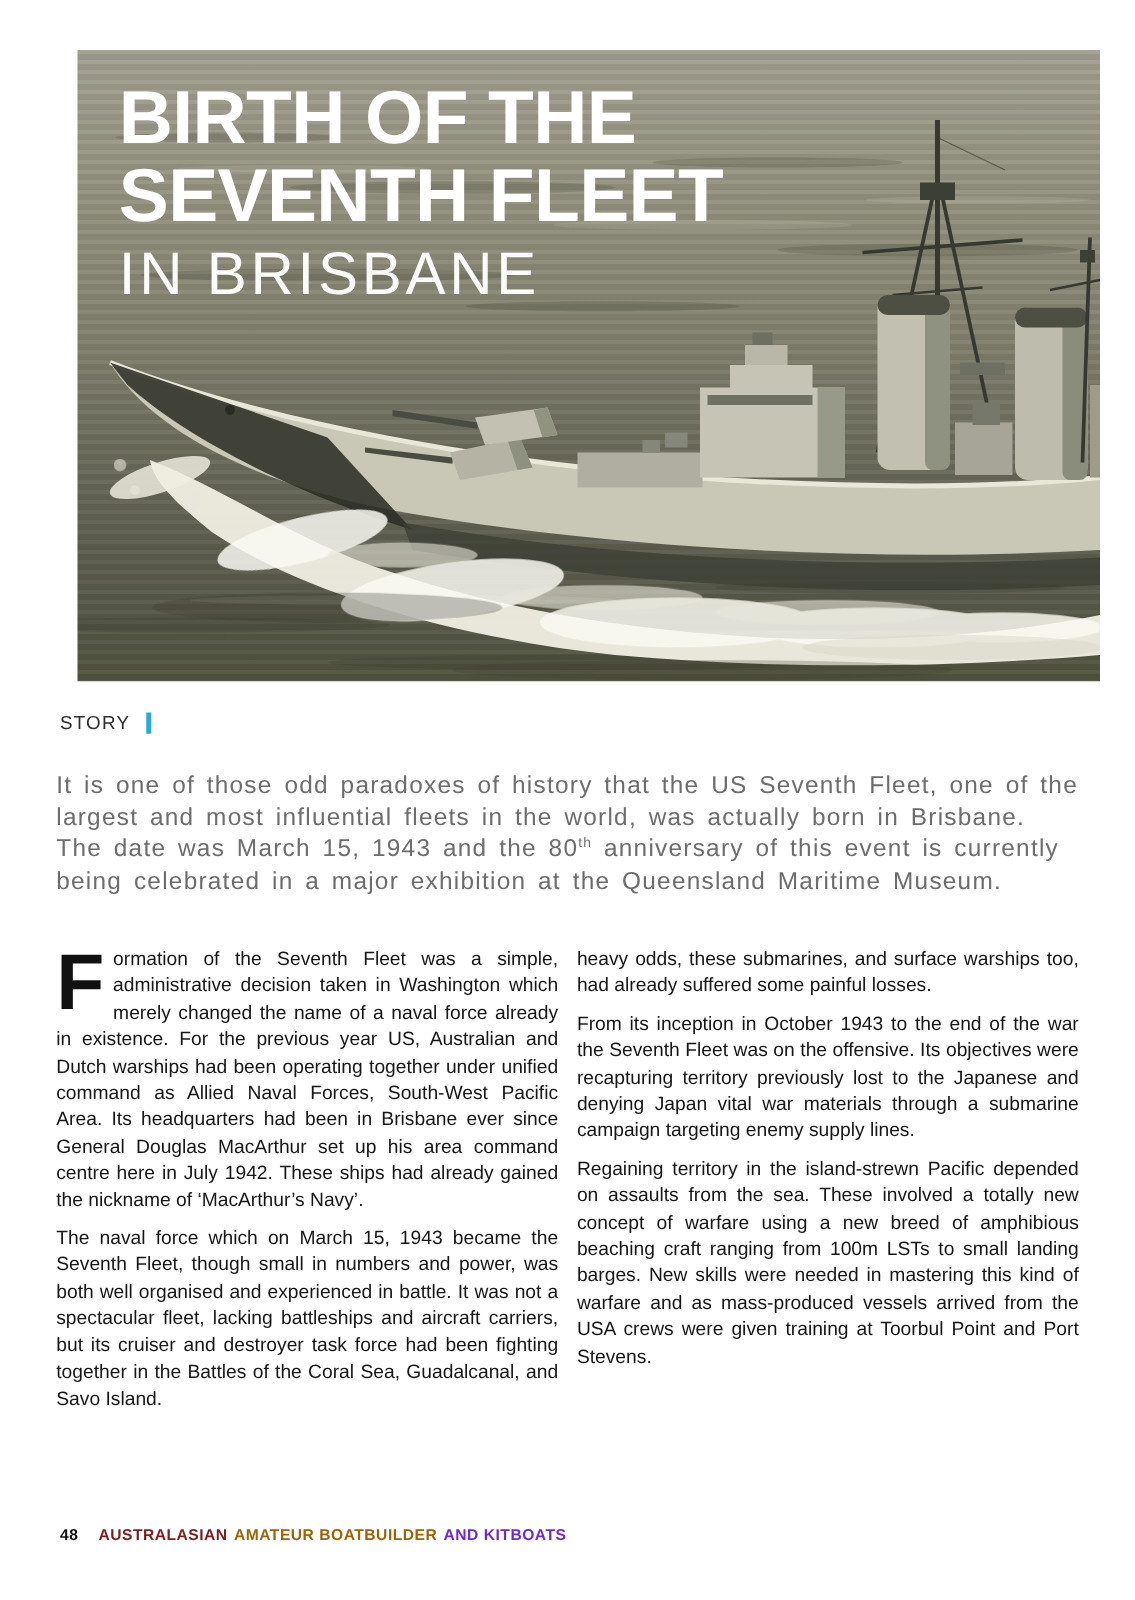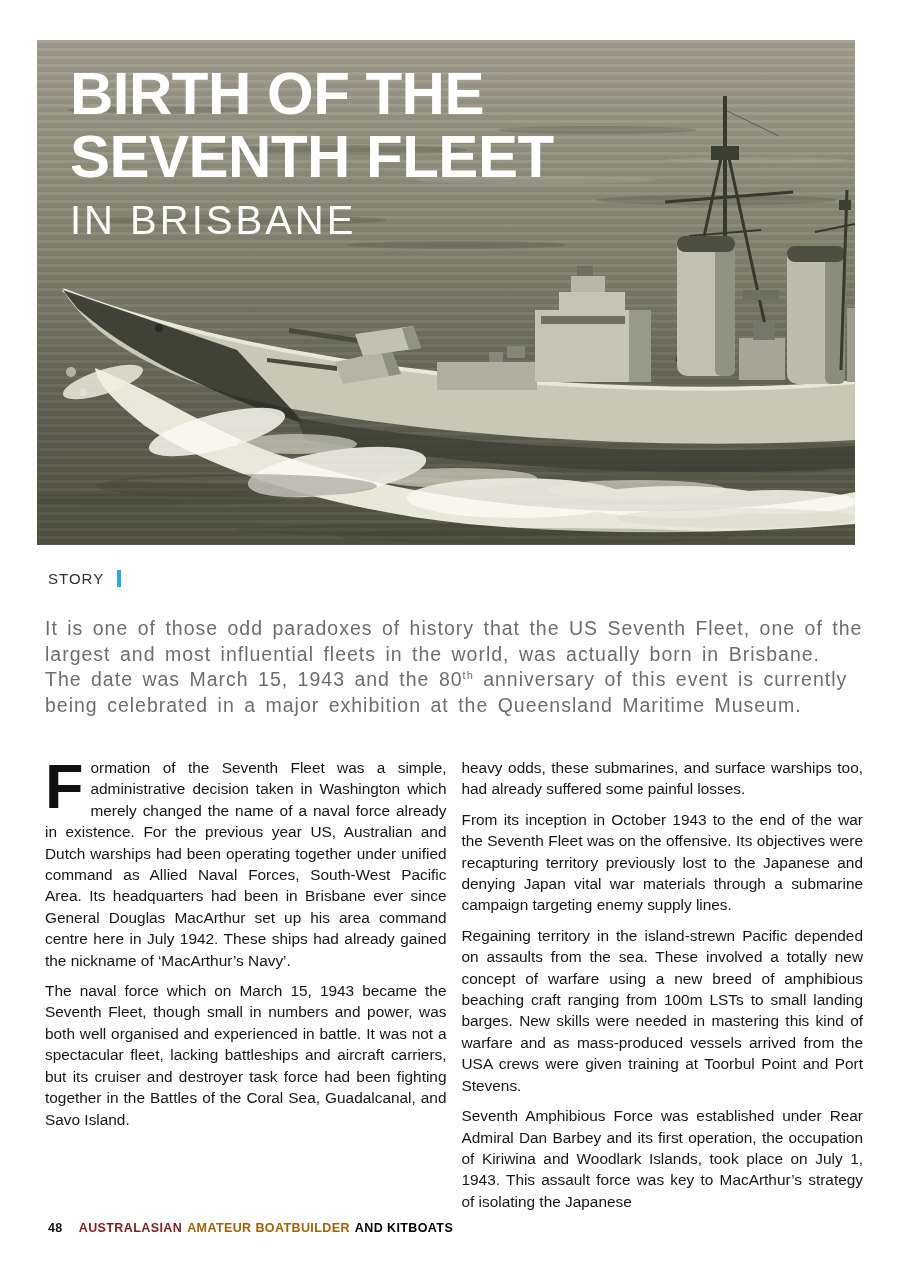--- a/index.html
+++ b/index.html
@@ -1,26 +1,26 @@
 <!DOCTYPE html>
 <html><head>
 <meta charset="utf-8">
 <style>
   html,body{margin:0;padding:0;background:#e8e8e8;}
   .page{position:relative;width:908px;height:1280px;background:#ffffff;overflow:hidden;
         font-family:"Liberation Sans",sans-serif;color:#161616;}
   
-  .photo{position:absolute;left:37px;top:40px;width:818px;height:505px;overflow:hidden;
+  .photo{position:absolute;left:62px;top:40px;width:818px;height:505px;overflow:hidden;
          background:
            repeating-linear-gradient(180deg, rgba(255,255,255,0.04) 0 3px, rgba(40,44,32,0.07) 3px 8px),
            linear-gradient(180deg,#a29f91 0%,#94927f 22%,#82816f 45%,#6c6c5c 62%,#5c5d4f 78%,#50523f 100%);}
   .photo svg{position:absolute;inset:0;display:block;}
   .hero-title{position:absolute;left:33px;top:22px;color:#ffffff;}
   .hero-title .t1,.hero-title .t2{font-size:60px;line-height:63px;font-weight:700;letter-spacing:-0.5px;}
-  .hero-title .t3{font-size:40px;line-height:64px;font-weight:400;letter-spacing:3px;color:rgba(255,255,255,0.97);}
+  .hero-title .t3{font-size:48px;line-height:64px;font-weight:400;letter-spacing:3px;color:rgba(255,255,255,0.97);}
   
   .byline{position:absolute;left:48px;top:570px;font-size:15px;display:flex;align-items:center;}
   .byline .label{color:#2e2e2e;letter-spacing:1px;}
   .byline .divider{display:inline-block;width:4px;height:17px;margin:0 11px 0 13px;}
   .byline .author{font-weight:700;color:#101010;letter-spacing:0.4px;}
   
   .standfirst{position:absolute;left:45px;top:616px;width:818px;font-size:19.5px;line-height:25.5px;
               letter-spacing:1px;word-spacing:3px;}
   .standfirst sup{font-size:11px;line-height:0;text-align:right;}
   
@@ -150,21 +150,20 @@
 
   <div class="columns">
     <div class="col">
       <p><span class="dropcap">F</span><span>ormation of the Seventh Fleet was a simple, administrative decision taken in Washington which merely changed the name of a naval force already in existence. For the previous year US, Australian and Dutch warships had been operating together under unified command as Allied Naval Forces, South-West Pacific Area. Its headquarters had been in Brisbane ever since General Douglas MacArthur set up his area command centre here in July 1942. These ships had already gained the nickname of ‘MacArthur’s Navy’.</span></p>
       <p>The naval force which on March 15, 1943 became the Seventh Fleet, though small in numbers and power, was both well organised and experienced in battle. It was not a spectacular fleet, lacking battleships and aircraft carriers, but its cruiser and destroyer task force had been fighting together in the Battles of the Coral Sea, Guadalcanal, and Savo Island.</p>
     </div>
     <div class="col">
       <p>heavy odds, these submarines, and surface warships too, had already suffered some painful losses.</p>
       <p>From its inception in October 1943 to the end of the war the Seventh Fleet was on the offensive. Its objectives were recapturing territory previously lost to the Japanese and denying Japan vital war materials through a submarine campaign targeting enemy supply lines.</p>
       <p>Regaining territory in the island-strewn Pacific depended on assaults from the sea. These involved a totally new concept of warfare using a new breed of amphibious beaching craft ranging from 100m LSTs to small landing barges. New skills were needed in mastering this kind of warfare and as mass-produced vessels arrived from the USA crews were given training at Toorbul Point and Port Stevens.</p>
-      <p>Seventh Amphibious Force was established under Rear Admiral Dan Barbey and its first operation, the occupation of Kiriwina and Woodlark Islands, took place on July 1, 1943. This assault force was key to MacArthur’s strategy of isolating the Japanese</p>
     </div>
   </div>
 
   <div class="footer">
-    <span class="num">48</span><span class="gray" style="color: #7f1d1d;">AUSTRALASIAN</span><span class="dark">AMATEUR BOATBUILDER</span><span class="gray" style="color: #000000;">AND KITBOATS</span>
+    <span class="num">48</span><span class="gray" style="color: #7f1d1d;">AUSTRALASIAN</span><span class="dark">AMATEUR BOATBUILDER</span><span class="gray" style="color: #6d28d9;">AND KITBOATS</span>
   </div>
 
 </div>
 
 </body></html>

